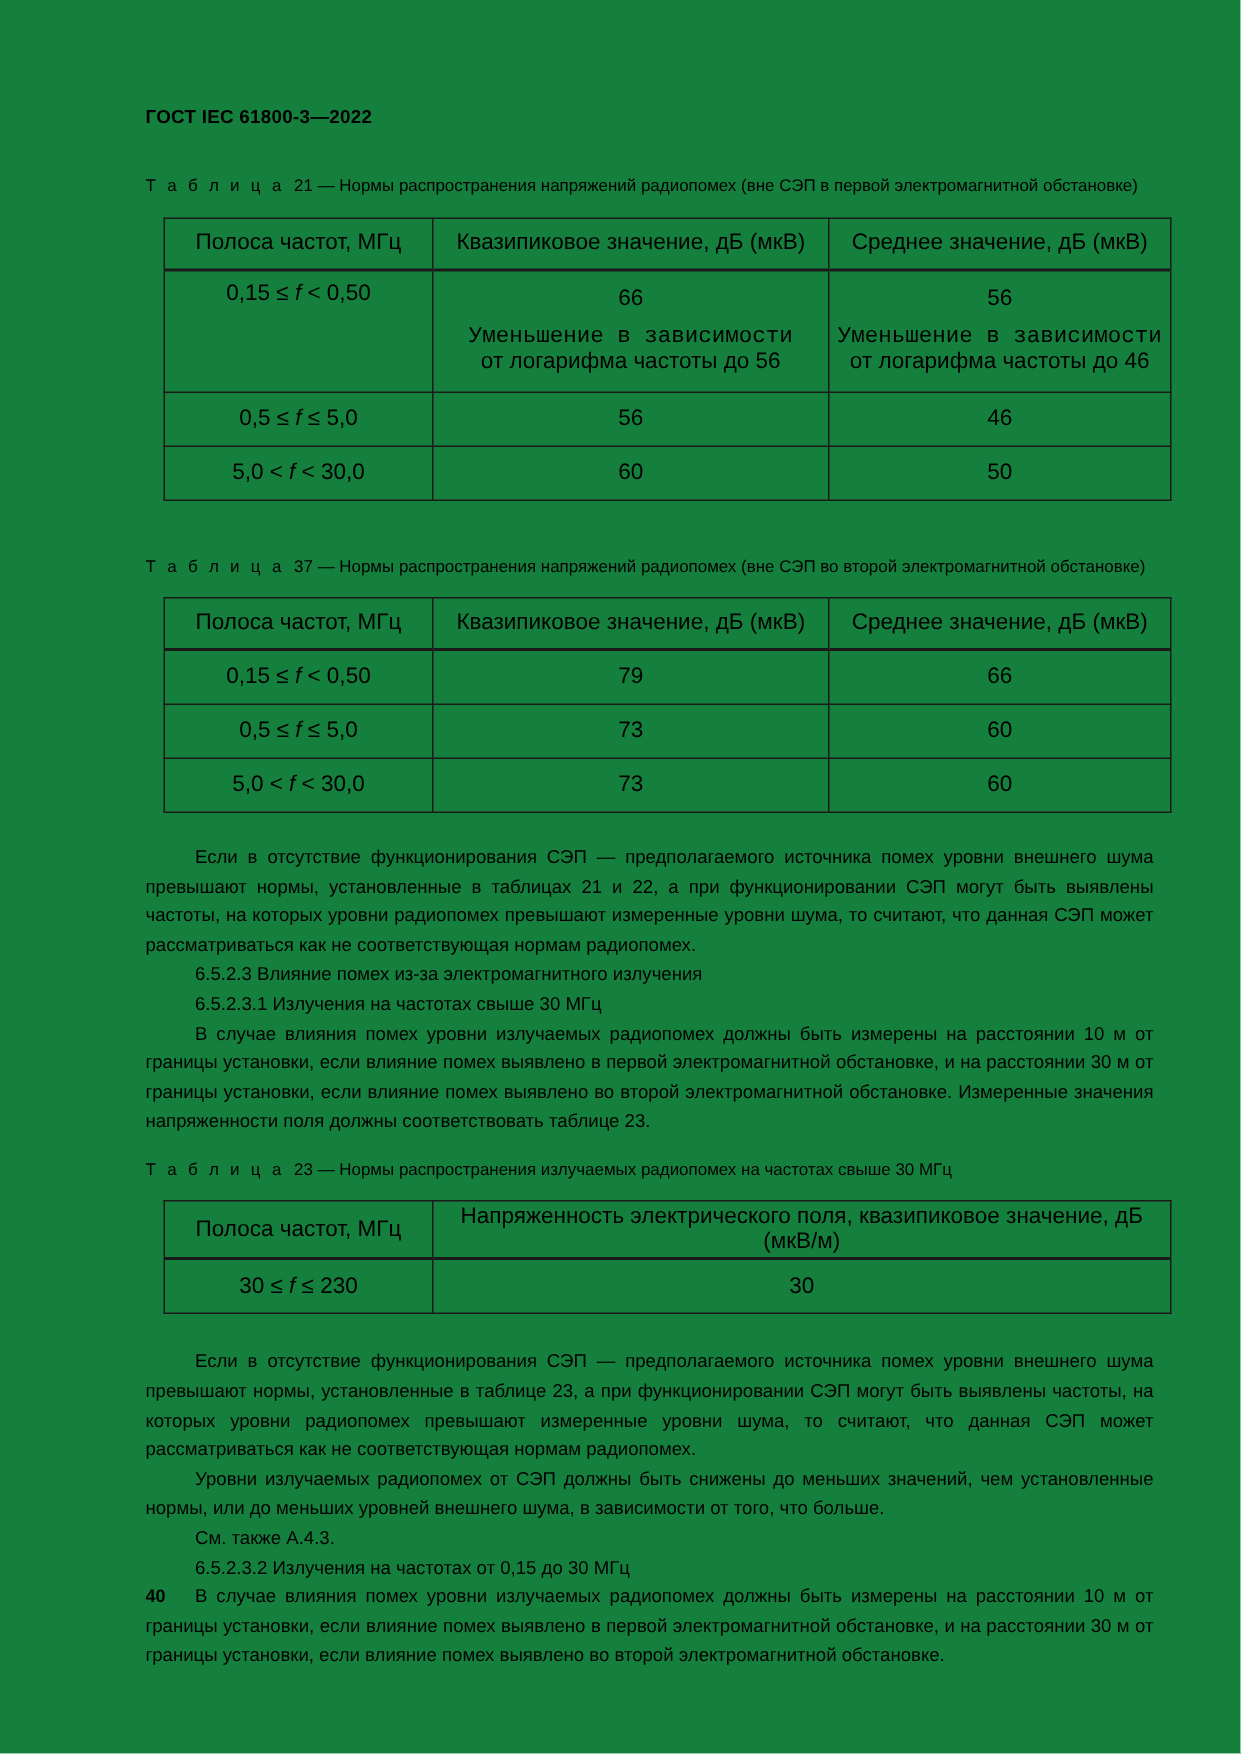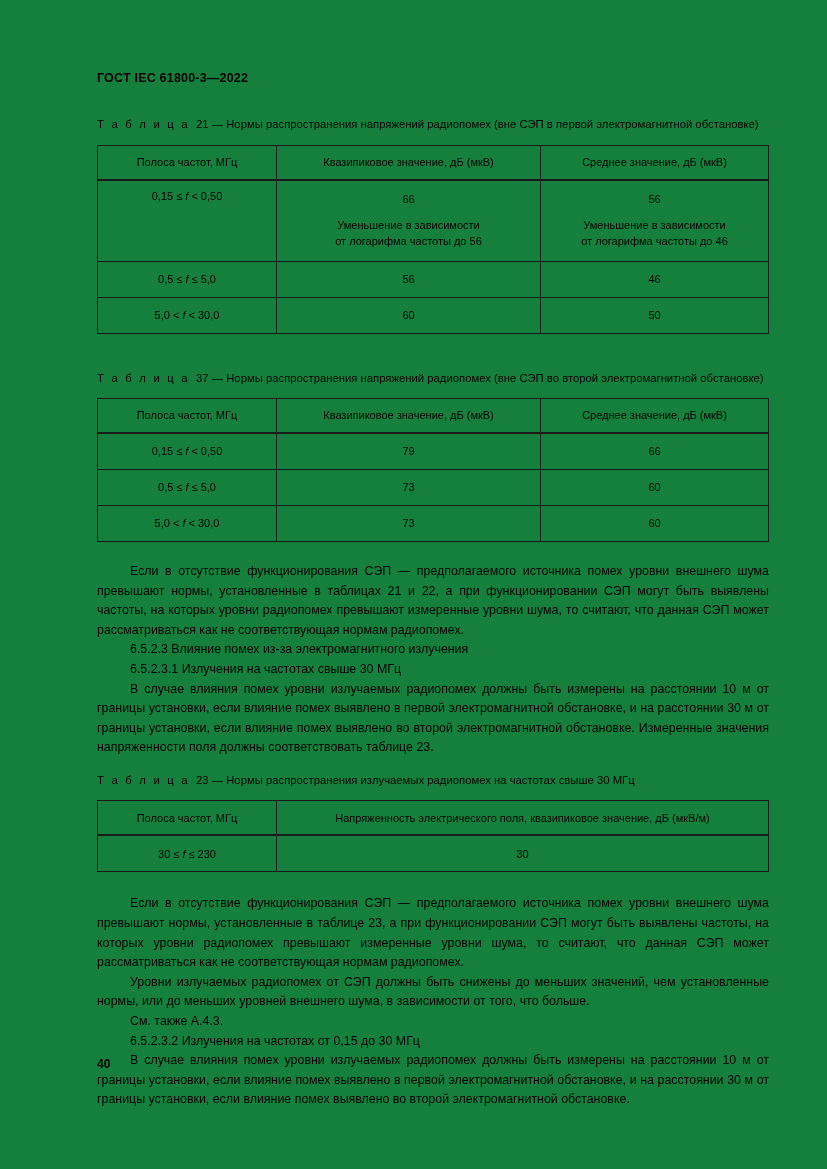--- a/index.html
+++ b/index.html
@@ -48,21 +48,22 @@
     hyphens: manual;
   }
   .para.clause {
     text-indent: 33px;
     text-align: left;
   }
   table.norm {
     border-collapse: collapse;
     width: 672px;
     table-layout: fixed;
-    font-size: 11px;
+    font-size: 15px;
+    margin-left: 12px;
   }
   table.norm td, table.norm th {
     border: 1px solid #1a1a1a;
     text-align: center;
     vertical-align: middle;
     font-weight: normal;
     padding: 4px 4px;
     line-height: 16.5px;
   }
   table.norm thead th {
@@ -79,20 +80,21 @@
   table.norm tbody tr.tall td.topalign {
     vertical-align: top;
     padding-top: 7px;
   }
   .cellmain {
     display: block;
   }
   .cellsub {
     display: block;
     margin-top: 9px;
+    font-family: Liberation Mono, monospace;
   }
   .freq { font-style: italic; }
   .spacer-12 { height: 12px; }
   .spacer-14 { height: 14px; }
   .spacer-16 { height: 16px; }
   .spacer-20 { height: 20px; }
   .spacer-22 { height: 22px; }
   .page-number {
     position: absolute;
     left: 97px;

